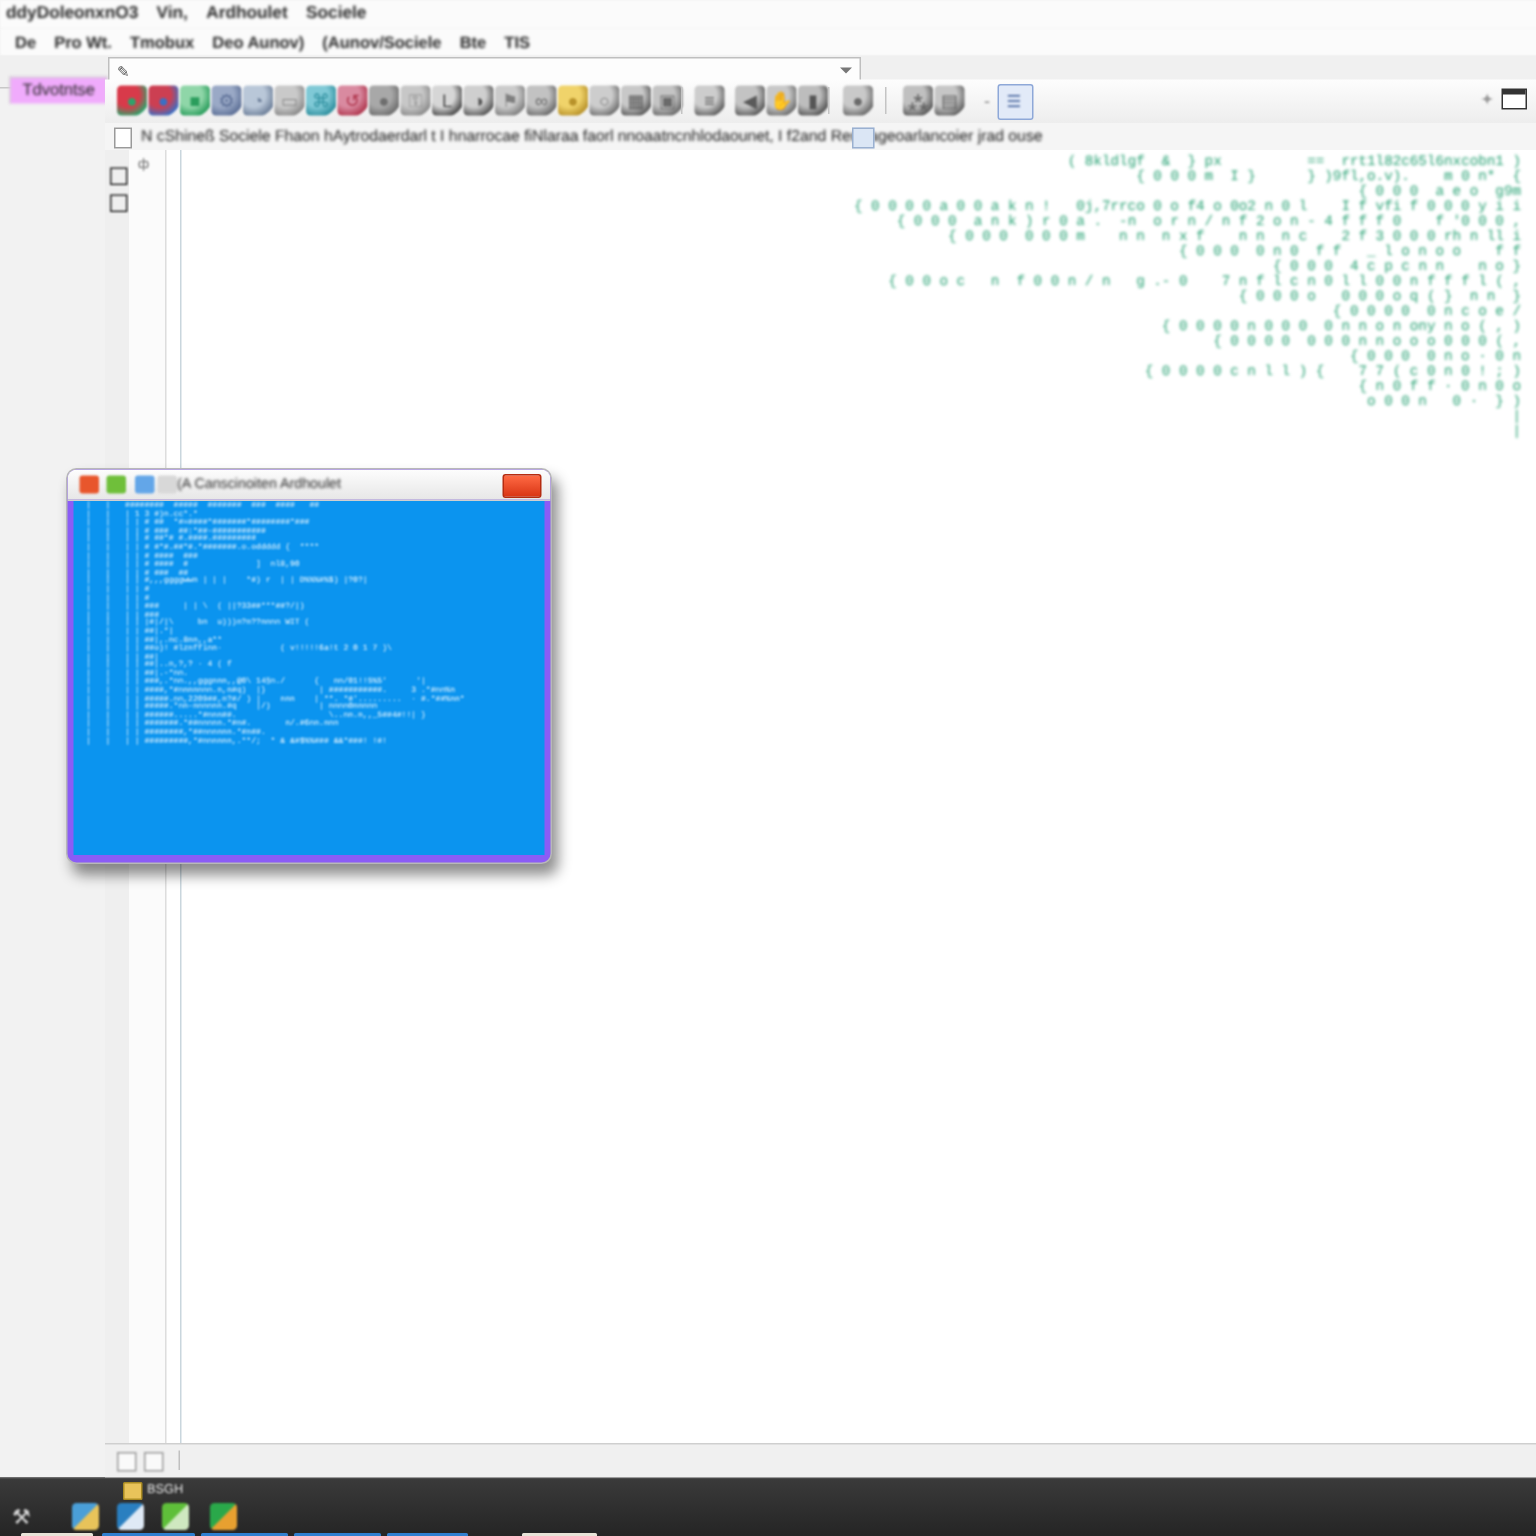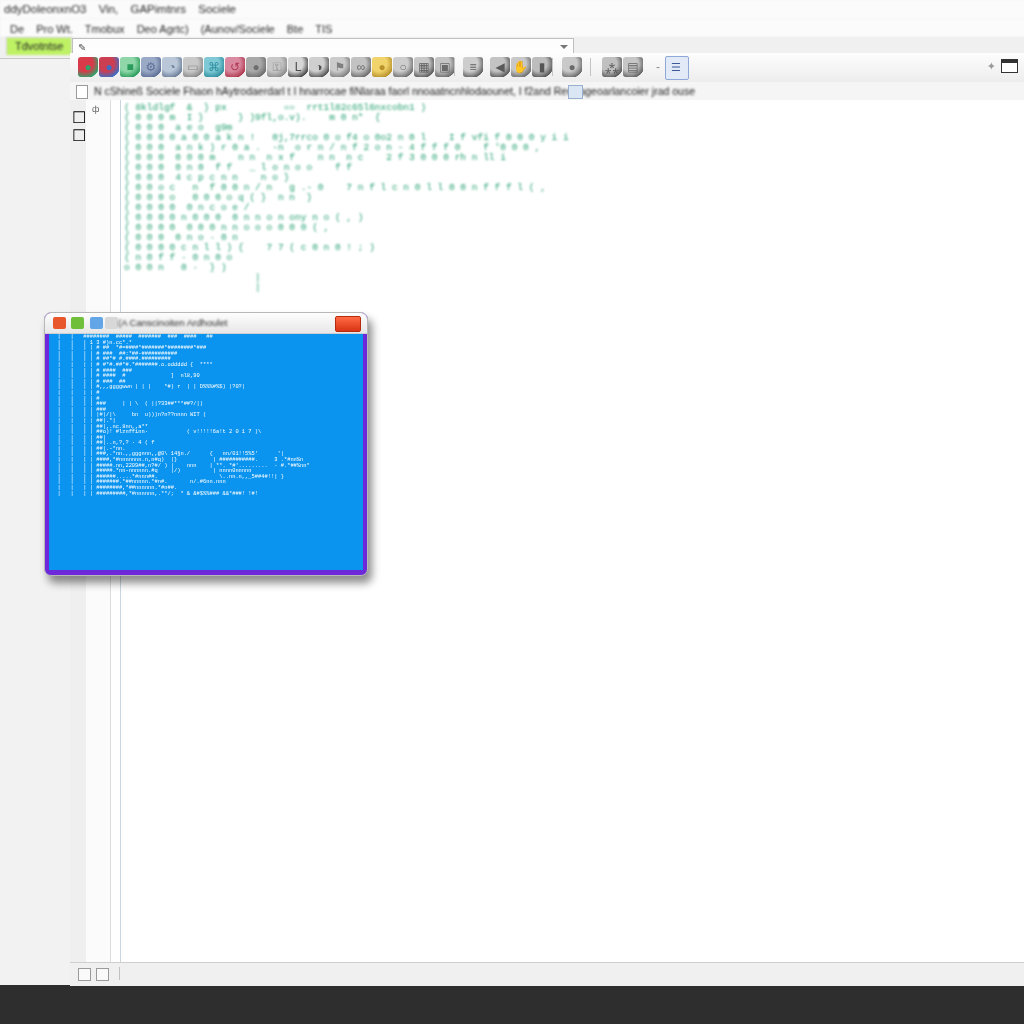--- a/index.html
+++ b/index.html
@@ -36,34 +36,35 @@
     white-space: nowrap;
     color: #2a2a2a;
   }
   #menu-row-1 { top: 0px;  height: 19px; font-size: 11.5px; padding-left: 2px; }
   #menu-row-2 { top: 19px; height: 18px; font-size: 11px;   padding-left: 8px; }
   .menu-row .mi {
     display: inline-block;
     padding: 3px 7px 0 2px;
     line-height: 15px;
     vertical-align: top;
+    font-weight: bold;
   }
   #menu-row-1 .mi { padding-top: 2px; }
 
   
   #tabrow {
     position: absolute; left: 0; top: 37px;
     width: 1024px; height: 21px;
     background: #f0f0f0;
     border-bottom: 1px solid #c8c8c8;
   }
   #tab-label {
-    position: absolute; left: 6px; top: 0;
+    position: absolute; left: 6px; top: 14px;
     font-size: 11px; color: #222;
-    background: #bef264;
+    background: #f0abfc;
     padding: 2px 8px 3px 8px;
     border: 1px solid #d4d4d4;
     border-bottom: none;
   }
   #combo {
     position: absolute; left: 72px; top: 1px;
     width: 500px; height: 19px;
     background: #fdfdfd;
     border: 1px solid #bfbfbf;
   }
@@ -191,21 +192,21 @@
   }
   #code {
     position: absolute; left: 38px; top: 3px;
     width: 890px;
     font-family: "Liberation Mono", "DejaVu Sans Mono", monospace;
     font-size: 9.5px;
     line-height: 10px;
     color: #1f9e6e;
     white-space: pre;
   }
-  .code-line { height: 10px; }
+  .code-line { height: 10px; text-align: right; }
 
   
   #editor-status {
     position: absolute; left: 70px; top: 962px;
     width: 954px; height: 23px;
     background: #f0f0f0;
     border-top: 1px solid #cfcfcf;
   }
   .st-ico {
     position: absolute; top: 5px;
@@ -218,21 +219,21 @@
     width: 1px; height: 13px;
     background: #c0c0c0;
   }
 
   
   #console {
     position: absolute;
     left: 44px; top: 312px;
     width: 322px; height: 262px;
     border-radius: 7px;
-    background: #6d28d9;
+    background: #8b5cf6;
     box-shadow: 4px 7px 9px rgba(0,0,0,0.45);
     border: 1px solid #b8b8b8;
     overflow: hidden;
   }
   #console-title {
     position: relative;
     height: 20px;
     background: linear-gradient(#fdfdfd, #e7e7e7);
     border-bottom: 1px solid #cfcfcf;
   }
@@ -306,29 +307,29 @@
 </head>
 <body>
 
 <div id="root">
 
   <div id="ide">
 
     <div class="menu-row blur2" id="menu-row-1">
       <span class="mi">ddyDoleonxnO3</span>
       <span class="mi">Vin,</span>
-      <span class="mi">GAPimtnrs</span>
+      <span class="mi">Ardhoulet</span>
       <span class="mi">Sociele</span>
     </div>
 
     <div class="menu-row blur2" id="menu-row-2">
       <span class="mi">De</span>
       <span class="mi">Pro Wt.</span>
       <span class="mi">Tmobux</span>
-      <span class="mi">Deo Agrtc)</span>
+      <span class="mi">Deo Aunov)</span>
       <span class="mi">(Aunov/Sociele</span>
       <span class="mi">Bte</span>
       <span class="mi">TIS</span>
     </div>
 
     <div id="tabrow">
       <div id="tab-label" class="blur2">Tdvotntse</div>
       <div id="combo">
         <span id="combo-pencil">✎</span>
         <span id="combo-arrow"></span>
@@ -460,14 +461,33 @@
           <div class="ct-ico blur1" style="left: 60px; background: rgb(216, 216, 216);"></div>
         </div>
       <div id="ct-text" class="blur2">(A  Canscinoiten  Ardhoulet</div>
       <div id="ct-close"></div>
     </div>
     <div id="console-body" style="background: rgb(11, 148, 239);">
       <div id="console-text" class="blur1" style="color: rgb(255, 255, 255);"><div>  |   |   ########  #####  #######  ###  ####   ##</div><div>  |   |   | 1 3 #)n.cc*.*</div><div>  |   |   | | # ##  *#=####*#######*########*###</div><div>  |   |   | | # ###  ##:*##-###########</div><div>  |   |   | | # ##*# #.####.#########</div><div>  |   |   | | # #*#.##*#.*#######.o.oddddd {  ****</div><div>  |   |   | | # ####  ###</div><div>  |   |   | | # ####  #              ]  nl8,90</div><div>  |   |   | | # ###  ##</div><div>  |   |   | | #,,,ggggwwn | | |    *#) r  | | D%%%#%$) |?0?|</div><div>  |   |   | | #</div><div>  |   |   | | #</div><div>  |   |   | | ###     | | \  ( ||?33##***##?/|)</div><div>  |   |   | | ###</div><div>  |   |   | | |#|/|\     bn  u)))n?n??nnnn WIT (</div><div>  |   |   | | ##|.*|</div><div>  |   |   | | ##|,.nc.8nn,,a**</div><div>  |   |   | | ##o)! #lznffinn·            ( v!!!!!6a!t 2 0 1 7 )\</div><div>  |   |   | | ##|</div><div>  |   |   | | ##|..n,?,? · 4 ( f</div><div>  |   |   | | ##|.-*nn.</div><div>  |   |   | | ###,.*nn.,,gggnnn,,@0\ 14§n./      {   nn/01!!5%5'      '|</div><div>  |   |   | | ####,*#nnnnnnn.n,n#q)  |}           | ###########.     3 .*#nn%n</div><div>  |   |   | | #####.nn,2209##,n?#/ ) |    nnn    | **. *#'.........  · #.*##%nn*</div><div>  |   |   | | #####.*nn-nnnnnn.#q    |/)          | nnnn0nnnnn</div><div>  |   |   | | ######.....*#nnn##.                   \..nn.n,,_5##4#!!| }</div><div>  |   |   | | #######.*##nnnnn.*#n#.       n/.#6nn.nnn</div><div>  |   |   | | ########,*##nnnnnn.*#n##.</div><div>  |   |   | | #########,*#nnnnnn,.**/;  * &amp; &amp;#$%%### &amp;&amp;*###! !#!</div></div>
     </div>
   </div>
 
+  <div id="taskbar">
+    <div id="tb-folder-ico"></div>
+    <div id="tb-folder-label" class="blur1">BSGH</div>
+    <div id="start-glyph" class="blur1">⚒</div>
+    <div id="task-icons-host">
+        <div class="task-ico blur1" style="left: 48px; background: linear-gradient(135deg, rgb(74, 159, 216) 0%, rgb(74, 159, 216) 48%, rgb(232, 195, 90) 52%, rgb(232, 195, 90) 100%);"></div>
+        <div class="task-ico blur1" style="left: 78px; background: linear-gradient(135deg, rgb(42, 127, 192) 0%, rgb(42, 127, 192) 48%, rgb(223, 233, 245) 52%, rgb(223, 233, 245) 100%);"></div>
+        <div class="task-ico blur1" style="left: 108px; background: linear-gradient(135deg, rgb(95, 191, 58) 0%, rgb(95, 191, 58) 48%, rgb(207, 232, 192) 52%, rgb(207, 232, 192) 100%);"></div>
+        <div class="task-ico blur1" style="left: 140px; background: linear-gradient(135deg, rgb(42, 168, 74) 0%, rgb(42, 168, 74) 48%, rgb(232, 160, 48) 52%, rgb(232, 160, 48) 100%);"></div>
+      </div>
+    <div id="task-buttons-host">
+        <div class="task-btn" style="left: 14px; width: 48px; background: rgb(232, 228, 216);"></div>
+        <div class="task-btn" style="left: 68px; width: 62px; background: rgb(47, 127, 208);"></div>
+        <div class="task-btn" style="left: 134px; width: 58px; background: rgb(47, 127, 208);"></div>
+        <div class="task-btn" style="left: 196px; width: 58px; background: rgb(47, 127, 208);"></div>
+        <div class="task-btn" style="left: 258px; width: 54px; background: rgb(47, 127, 208);"></div>
+        <div class="task-btn" style="left: 348px; width: 50px; background: rgb(232, 228, 216);"></div>
+      </div>
+  </div>
 
 </div>
 
 </body></html>

